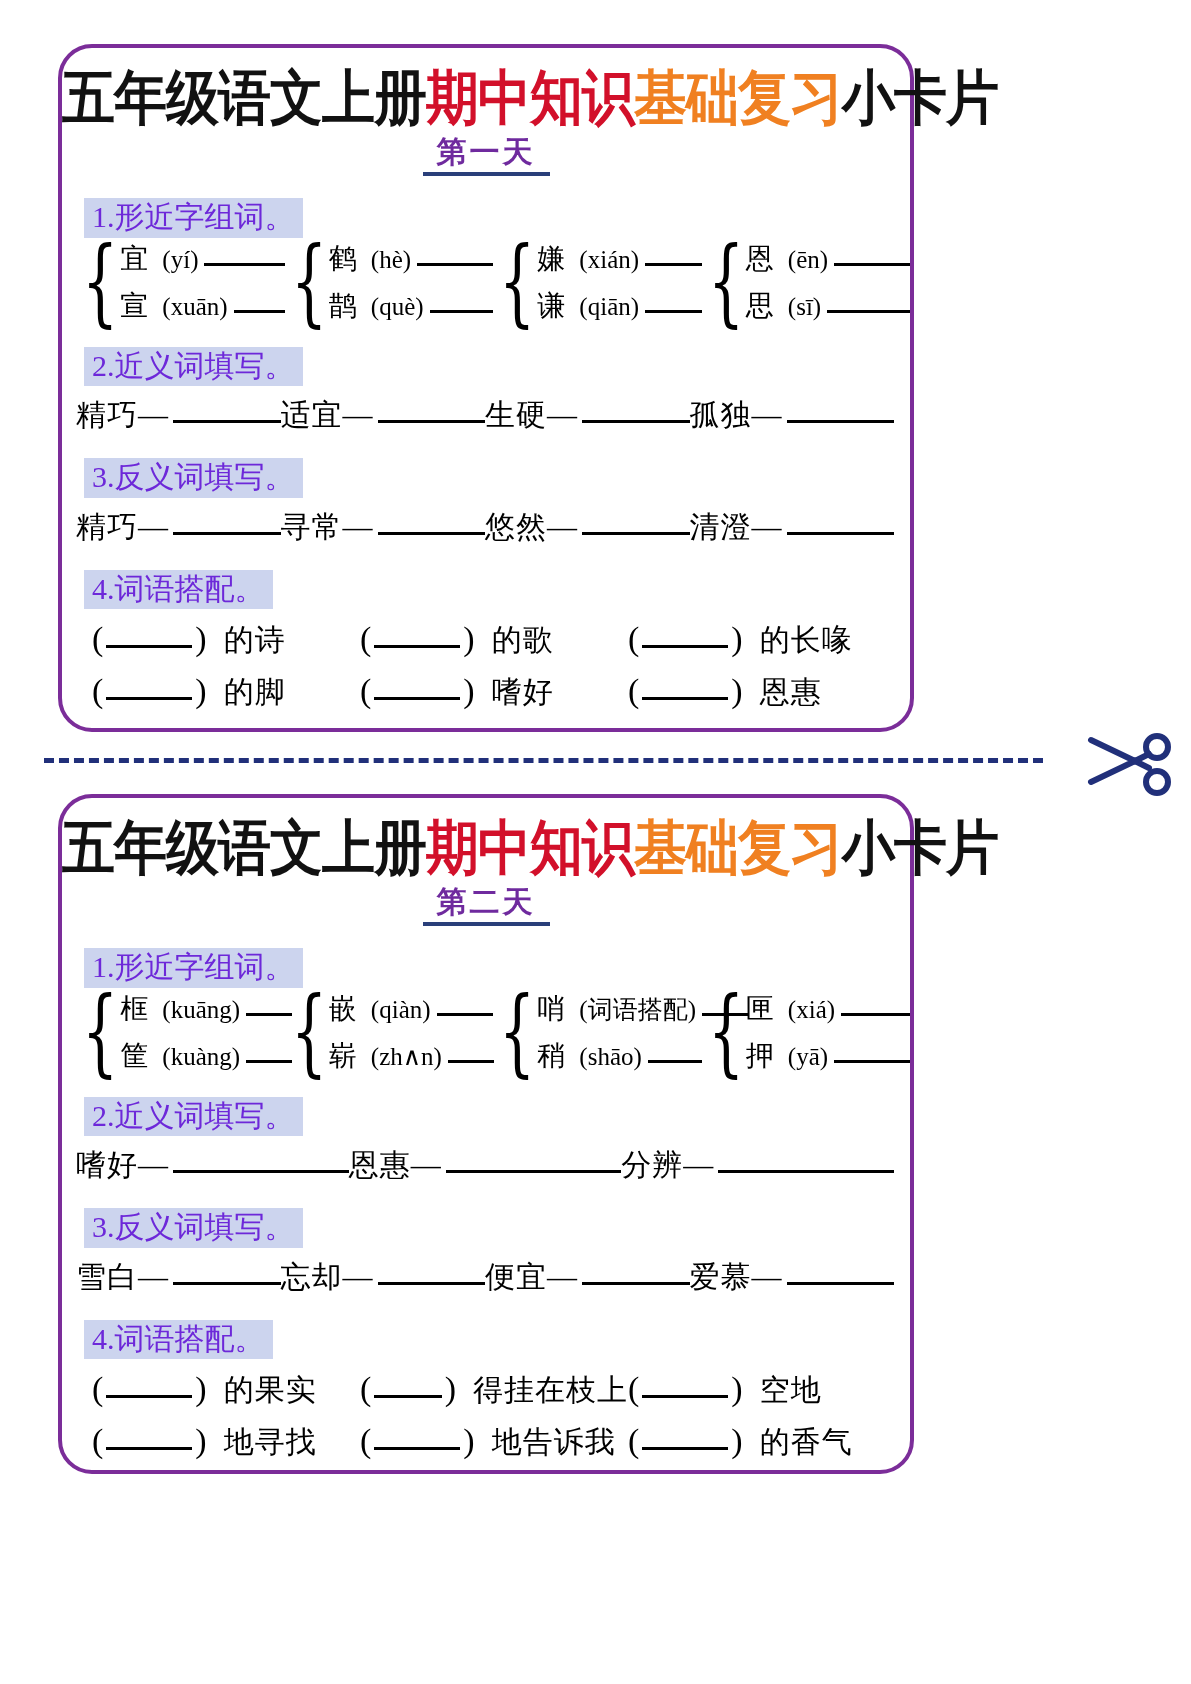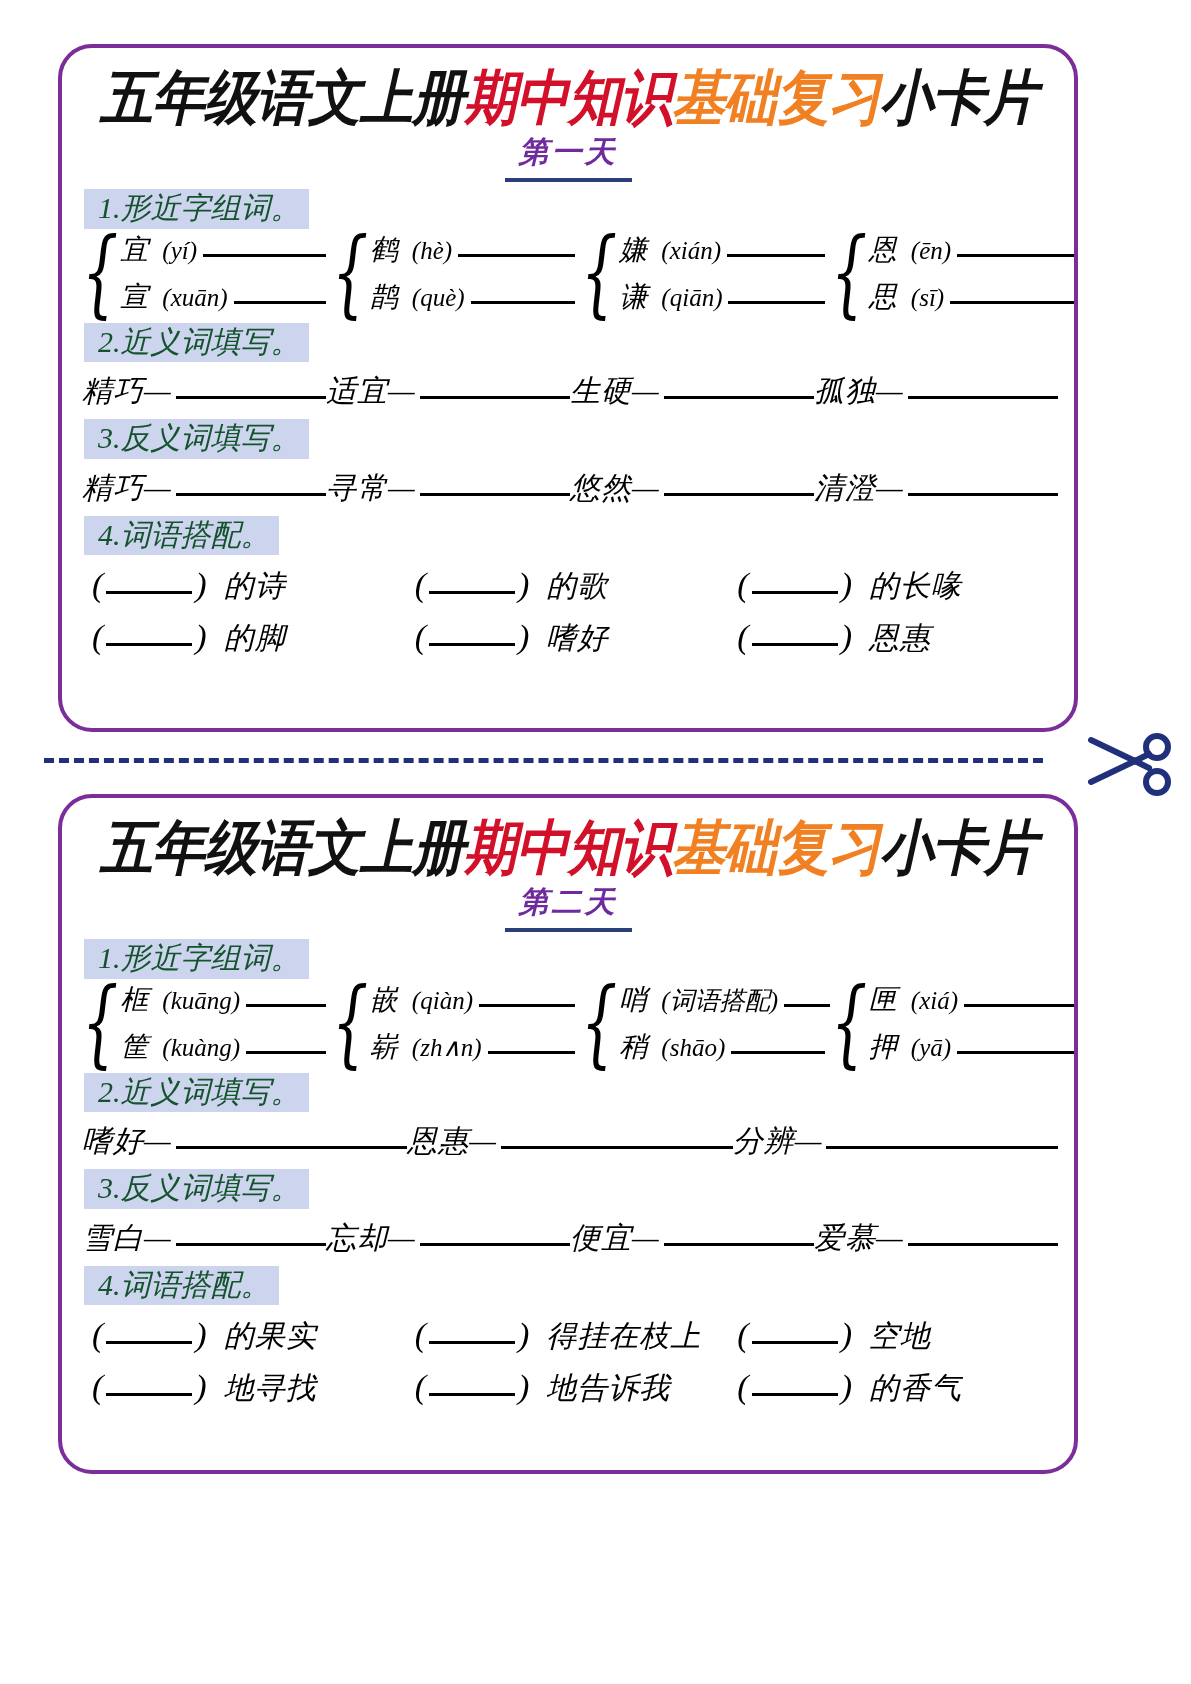--- a/index.html
+++ b/index.html
@@ -13,26 +13,25 @@
 
   .page{
     position:absolute; inset:0;
     padding:0;
   }
 
   
   .card{
     position:absolute;
     left:58px;
-    width:1020px;
+    width:856px;
     border:4px solid #7b2d99;
     border-radius:34px;
     box-sizing:border-box;
     background:#fff;
-    font-style:italic;
   }
   #card-1{ top:44px; height:688px; }
   #card-2{ top:794px; height:680px; }
 
   
   .title-row{
     text-align:center;
     white-space:nowrap;
     font-family:"DejaVu Serif", serif;
     font-weight:700;
@@ -52,37 +51,38 @@
     color:#6f2a9e;
     font-family:"DejaVu Serif", serif;
     font-weight:700;
     font-size:30px;
     margin-top:16px;
     line-height:1;
   }
   .subtitle span{
     display:inline-block;
     border-bottom:4px solid #2a3f7a;
-    padding:0 14px 11px 14px;
+    padding:0 14px 5px 14px;
     letter-spacing:3px;
   }
 
   
   .sec{
     margin:7px 0 0 22px;
   }
   .sec-label{
     display:inline-block;
     background:#ccd4ee;
-    color:#14532d;
+    color:#6d28d9;
     font-family:"Liberation Serif", serif;
     font-size:30px;
     line-height:1.22;
-    padding:1px 8px 2px 14px;
+    padding:1px 8px 2px 8px;
     white-space:nowrap;
+    margin-top:15px;
   }
 
   
   .brace-row{
     display:flex;
     margin:2px 0 0 14px;
     align-items:stretch;
   }
   .brace-group{
     display:flex;
@@ -129,21 +129,21 @@
     margin-left:6px;
     flex:1 1 auto;
     min-width:46px;
     position:relative;
     top:-2px;
   }
 
   
   .word-row{
     display:flex;
-    margin:9px 0 0 20px;
+    margin:9px 0 0 14px;
     padding-right:16px;
   }
   .word-cell{
     display:flex;
     align-items:baseline;
     flex:1 1 0;
     min-width:0;
     white-space:nowrap;
   }
   .word-cell .w{

